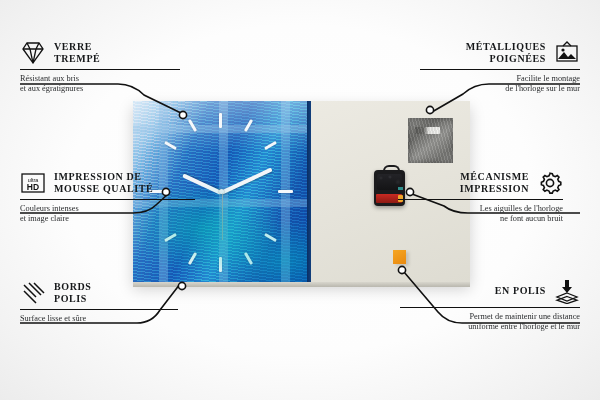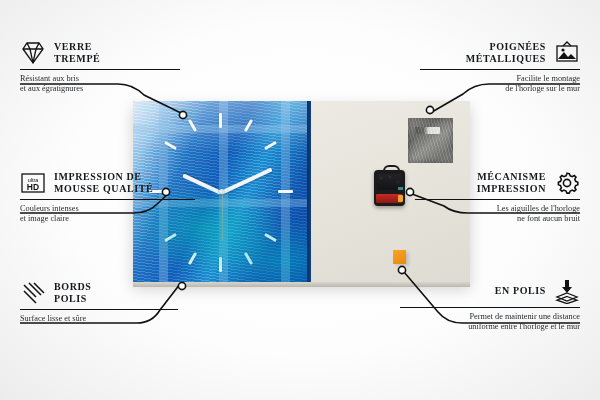--- a/index.html
+++ b/index.html
@@ -210,38 +210,38 @@
         <div class="co-title">POLIS</div>
       </div>
     </div>
     <div class="co-rule"></div>
     <div class="co-desc">Surface lisse et sûre</div>
   </div>
 
   <div class="callout co-right" style="left:420px;top:40px;width:160px;">
     <div class="co-head right">
       <div>
+        <div class="co-title">MÉTALLIQUES</div>
         <div class="co-title">POIGNÉES</div>
-        <div class="co-title">MÉTALLIQUES</div>
       </div>
       <span class="ic">
         <svg viewBox="0 0 26 26" width="26" height="26" stroke="#111" stroke-width="1.3" fill="none">
           <path d="M9 6 L13 2 L17 6"></path>
           <rect x="3" y="6" width="20" height="15"></rect>
           <path d="M4 19 L10 12 L14 17 L17 14 L22 19 Z" fill="#111" stroke="none"></path>
           <circle cx="9" cy="10" r="1.6" fill="#111" stroke="none"></circle>
         </svg>
       </span>
     </div>
     <div class="co-rule"></div>
     <div class="co-desc">Facilite le montage</div>
     <div class="co-desc">de l'horloge sur le mur</div>
   </div>
 
-  <div class="callout co-right" style="left:415px;top:170px;width:165px;">
+  <div class="callout co-right" style="left:398px;top:170px;width:165px;">
     <div class="co-head right">
       <div>
         <div class="co-title">MÉCANISME</div>
         <div class="co-title">IMPRESSION</div>
       </div>
       <span class="ic">
         <svg viewBox="0 0 26 26" width="26" height="26" stroke="#111" stroke-width="1.6" fill="none">
           <path d="M13 3.2 l2.3 .5 .9 2.1 2.1 .9 2-1.2 1.7 1.7 -1.2 2 .9 2.1 2.1 .9 0 2.4 -2.1 .9 -.9 2.1 1.2 2 -1.7 1.7 -2-1.2 -2.1 .9 -.9 2.1 -2.4 0 -.9-2.1 -2.1-.9 -2 1.2 -1.7-1.7 1.2-2 -.9-2.1 -2.1-.9 0-2.4 2.1-.9 .9-2.1 -1.2-2 1.7-1.7 2 1.2 2.1-.9 .9-2.1 Z"></path>
           <circle cx="13" cy="13" r="3.6"></circle>
         </svg>

